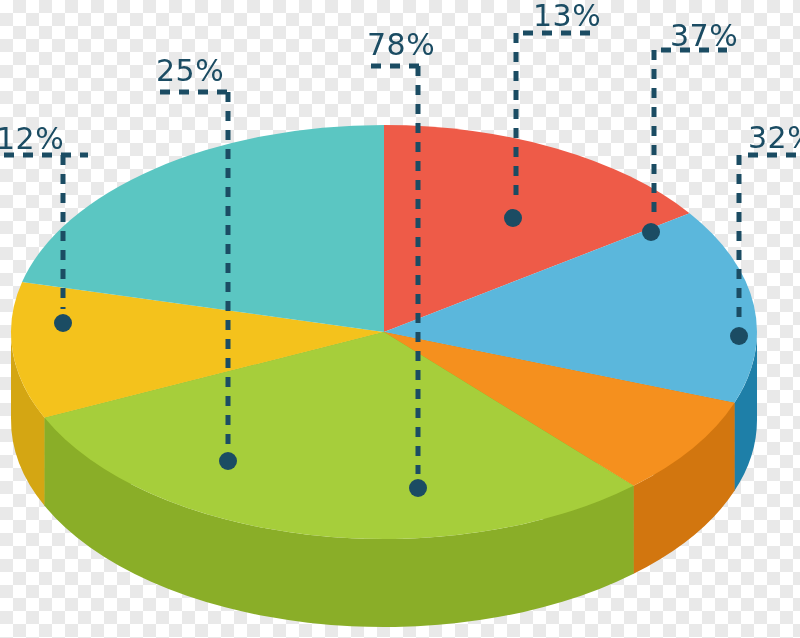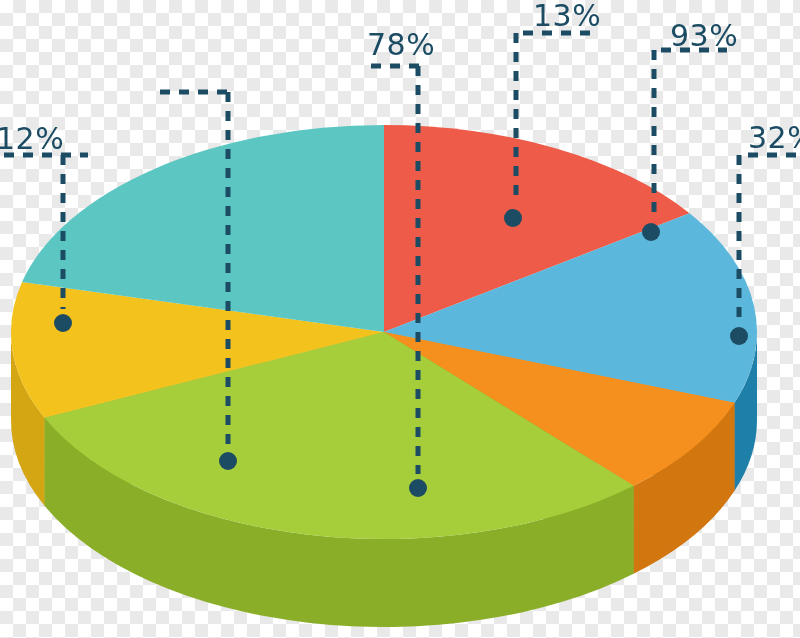--- a/index.html
+++ b/index.html
@@ -80,18 +80,19 @@
         </g>
         <g>
           <path d="M 523 33 L 598 33 M 516 33 L 516 204" stroke="#1b4c63" stroke-width="5" stroke-dasharray="10 9" fill="none" stroke-linecap="butt"></path>
           <path d="M 516 33 L 516 33" stroke="#1b4c63" stroke-width="5" fill="none"></path>
           <circle cx="513" cy="218" r="9" fill="#1b4c63"></circle>
         </g>
       </g>
   </svg>
 
   <div class="lbl" style="left:-4px;top:121px;">12%</div>
+  <div class="lbl" style="left:156px;top:53px;">25%</div>
   <div class="lbl" style="left:367px;top:27px;">78%</div>
   <div class="lbl" style="left:533px;top:-2px;">13%</div>
-  <div class="lbl" style="left:670px;top:18px;">93%</div>
+  <div class="lbl" style="left:670px;top:18px;">37%</div>
   <div class="lbl" style="left:748px;top:120px;">32%</div>
 
 </div>
 
 </body></html>

